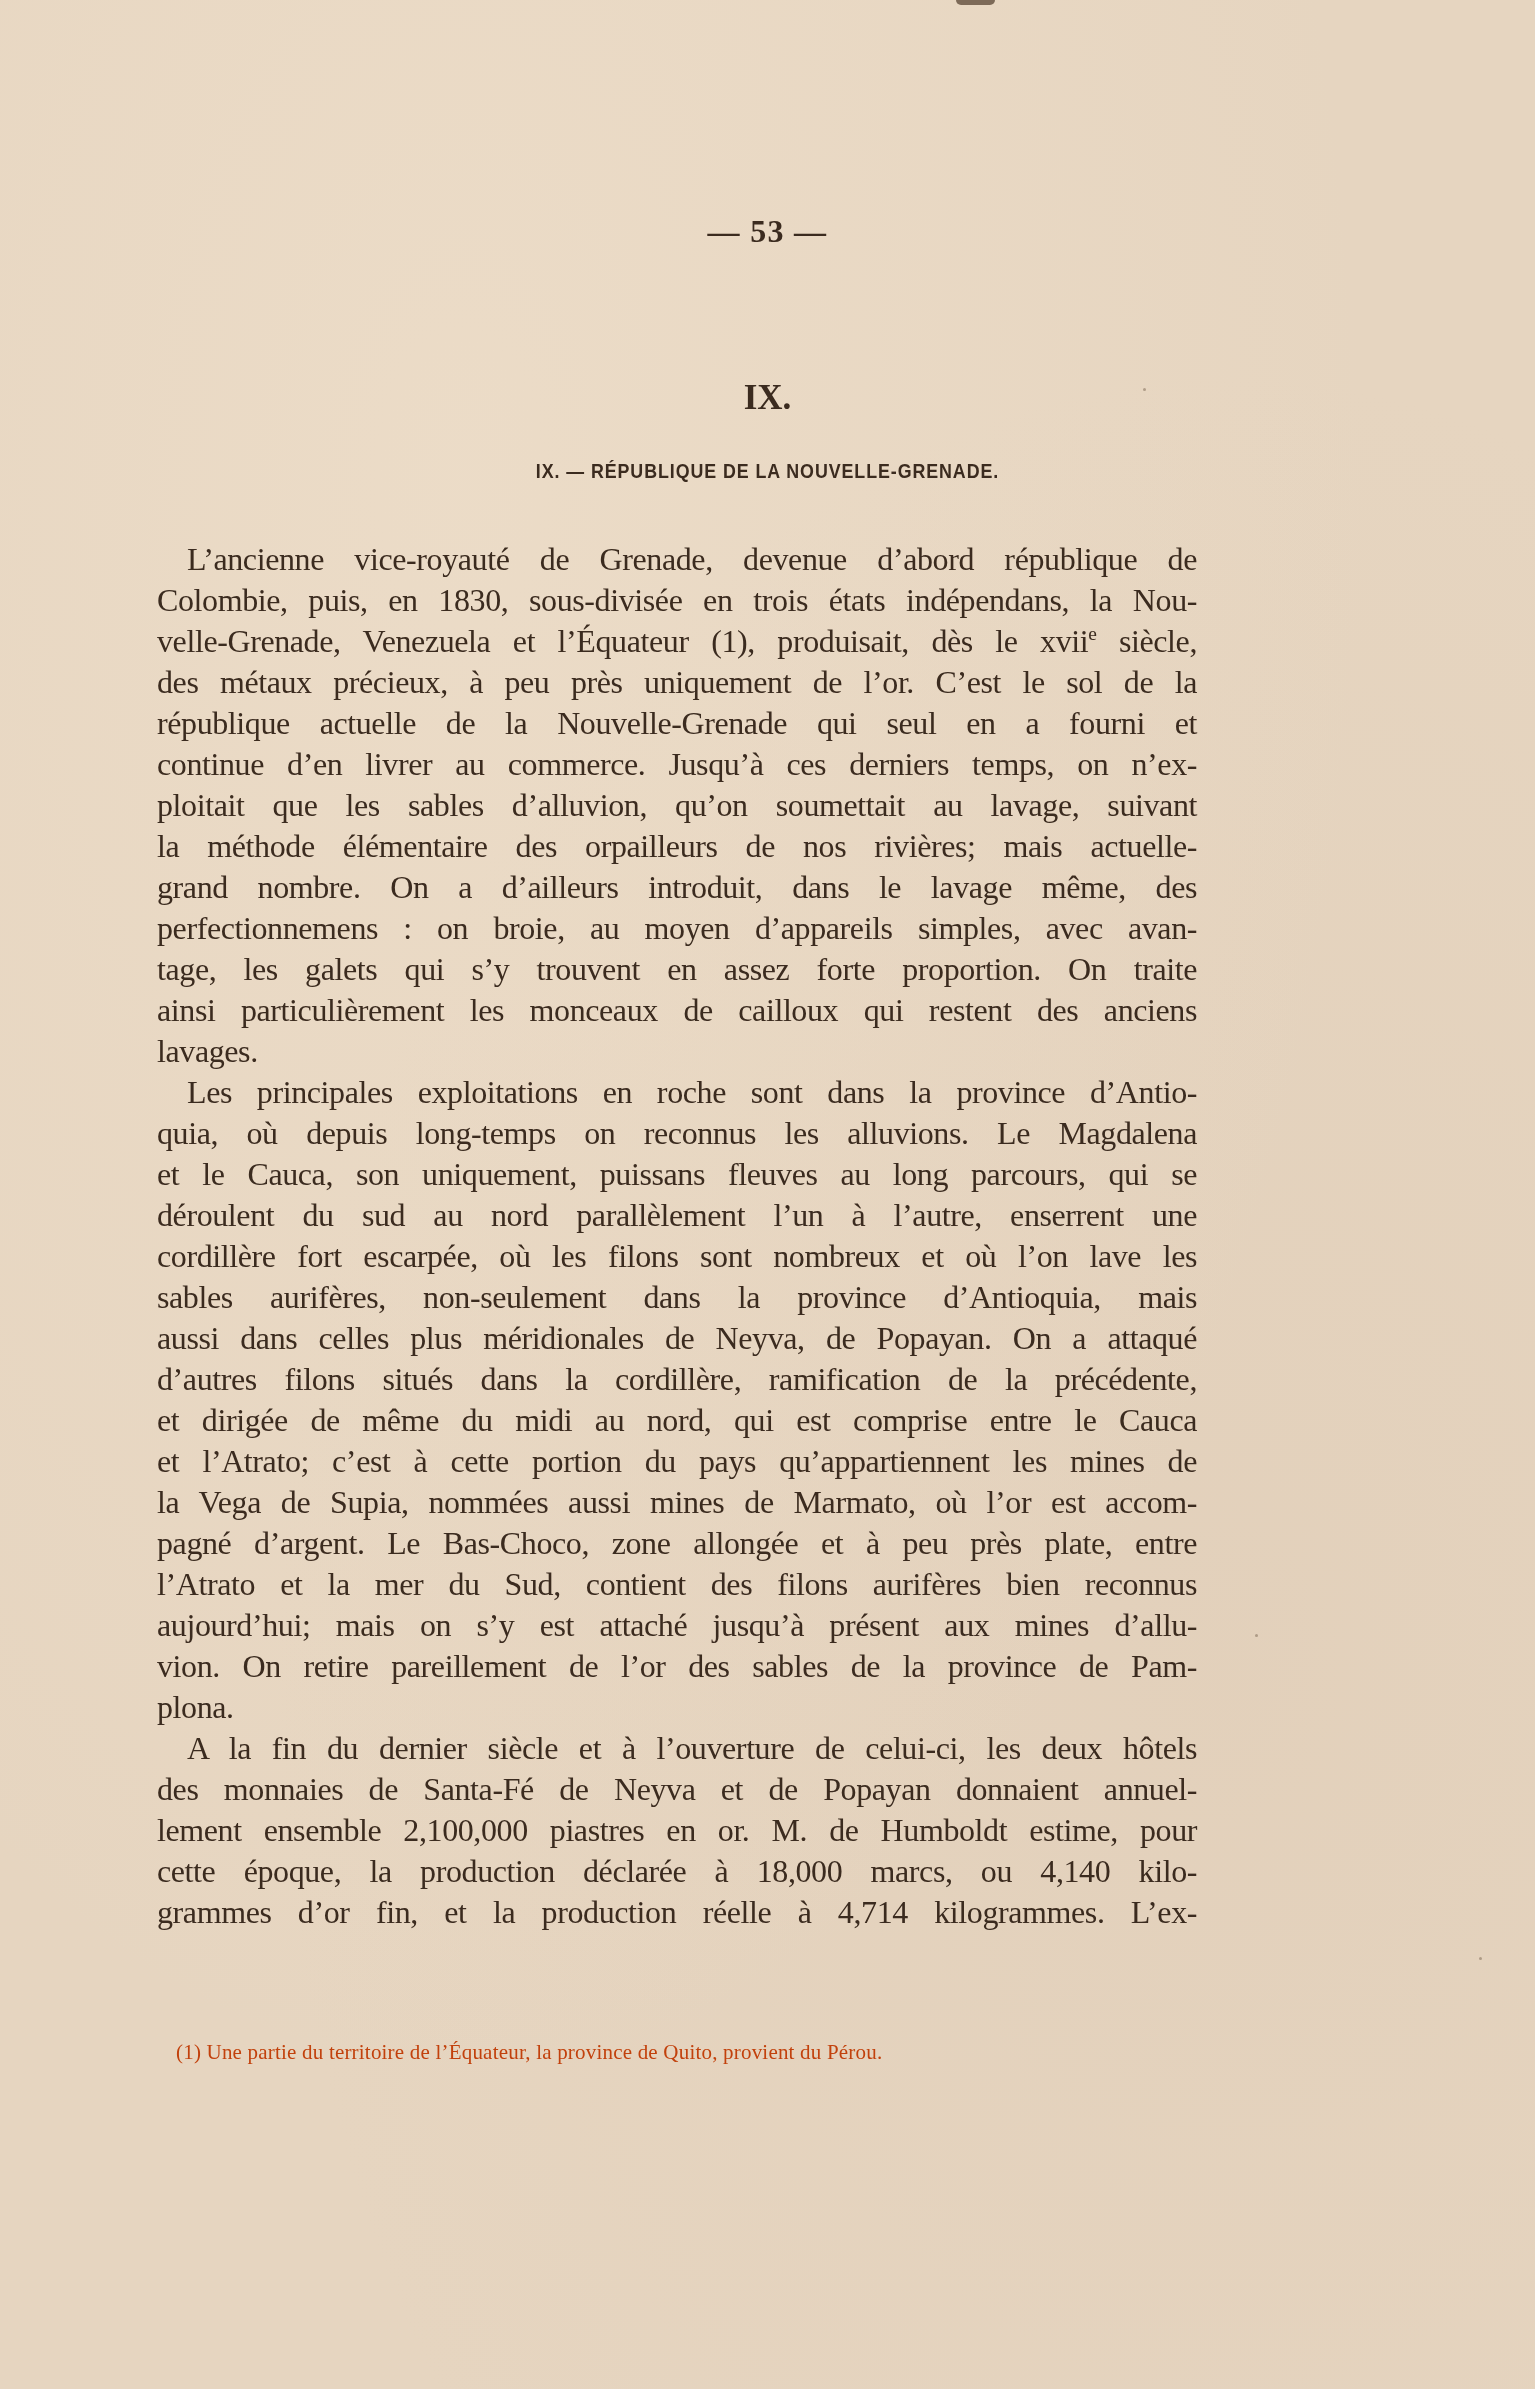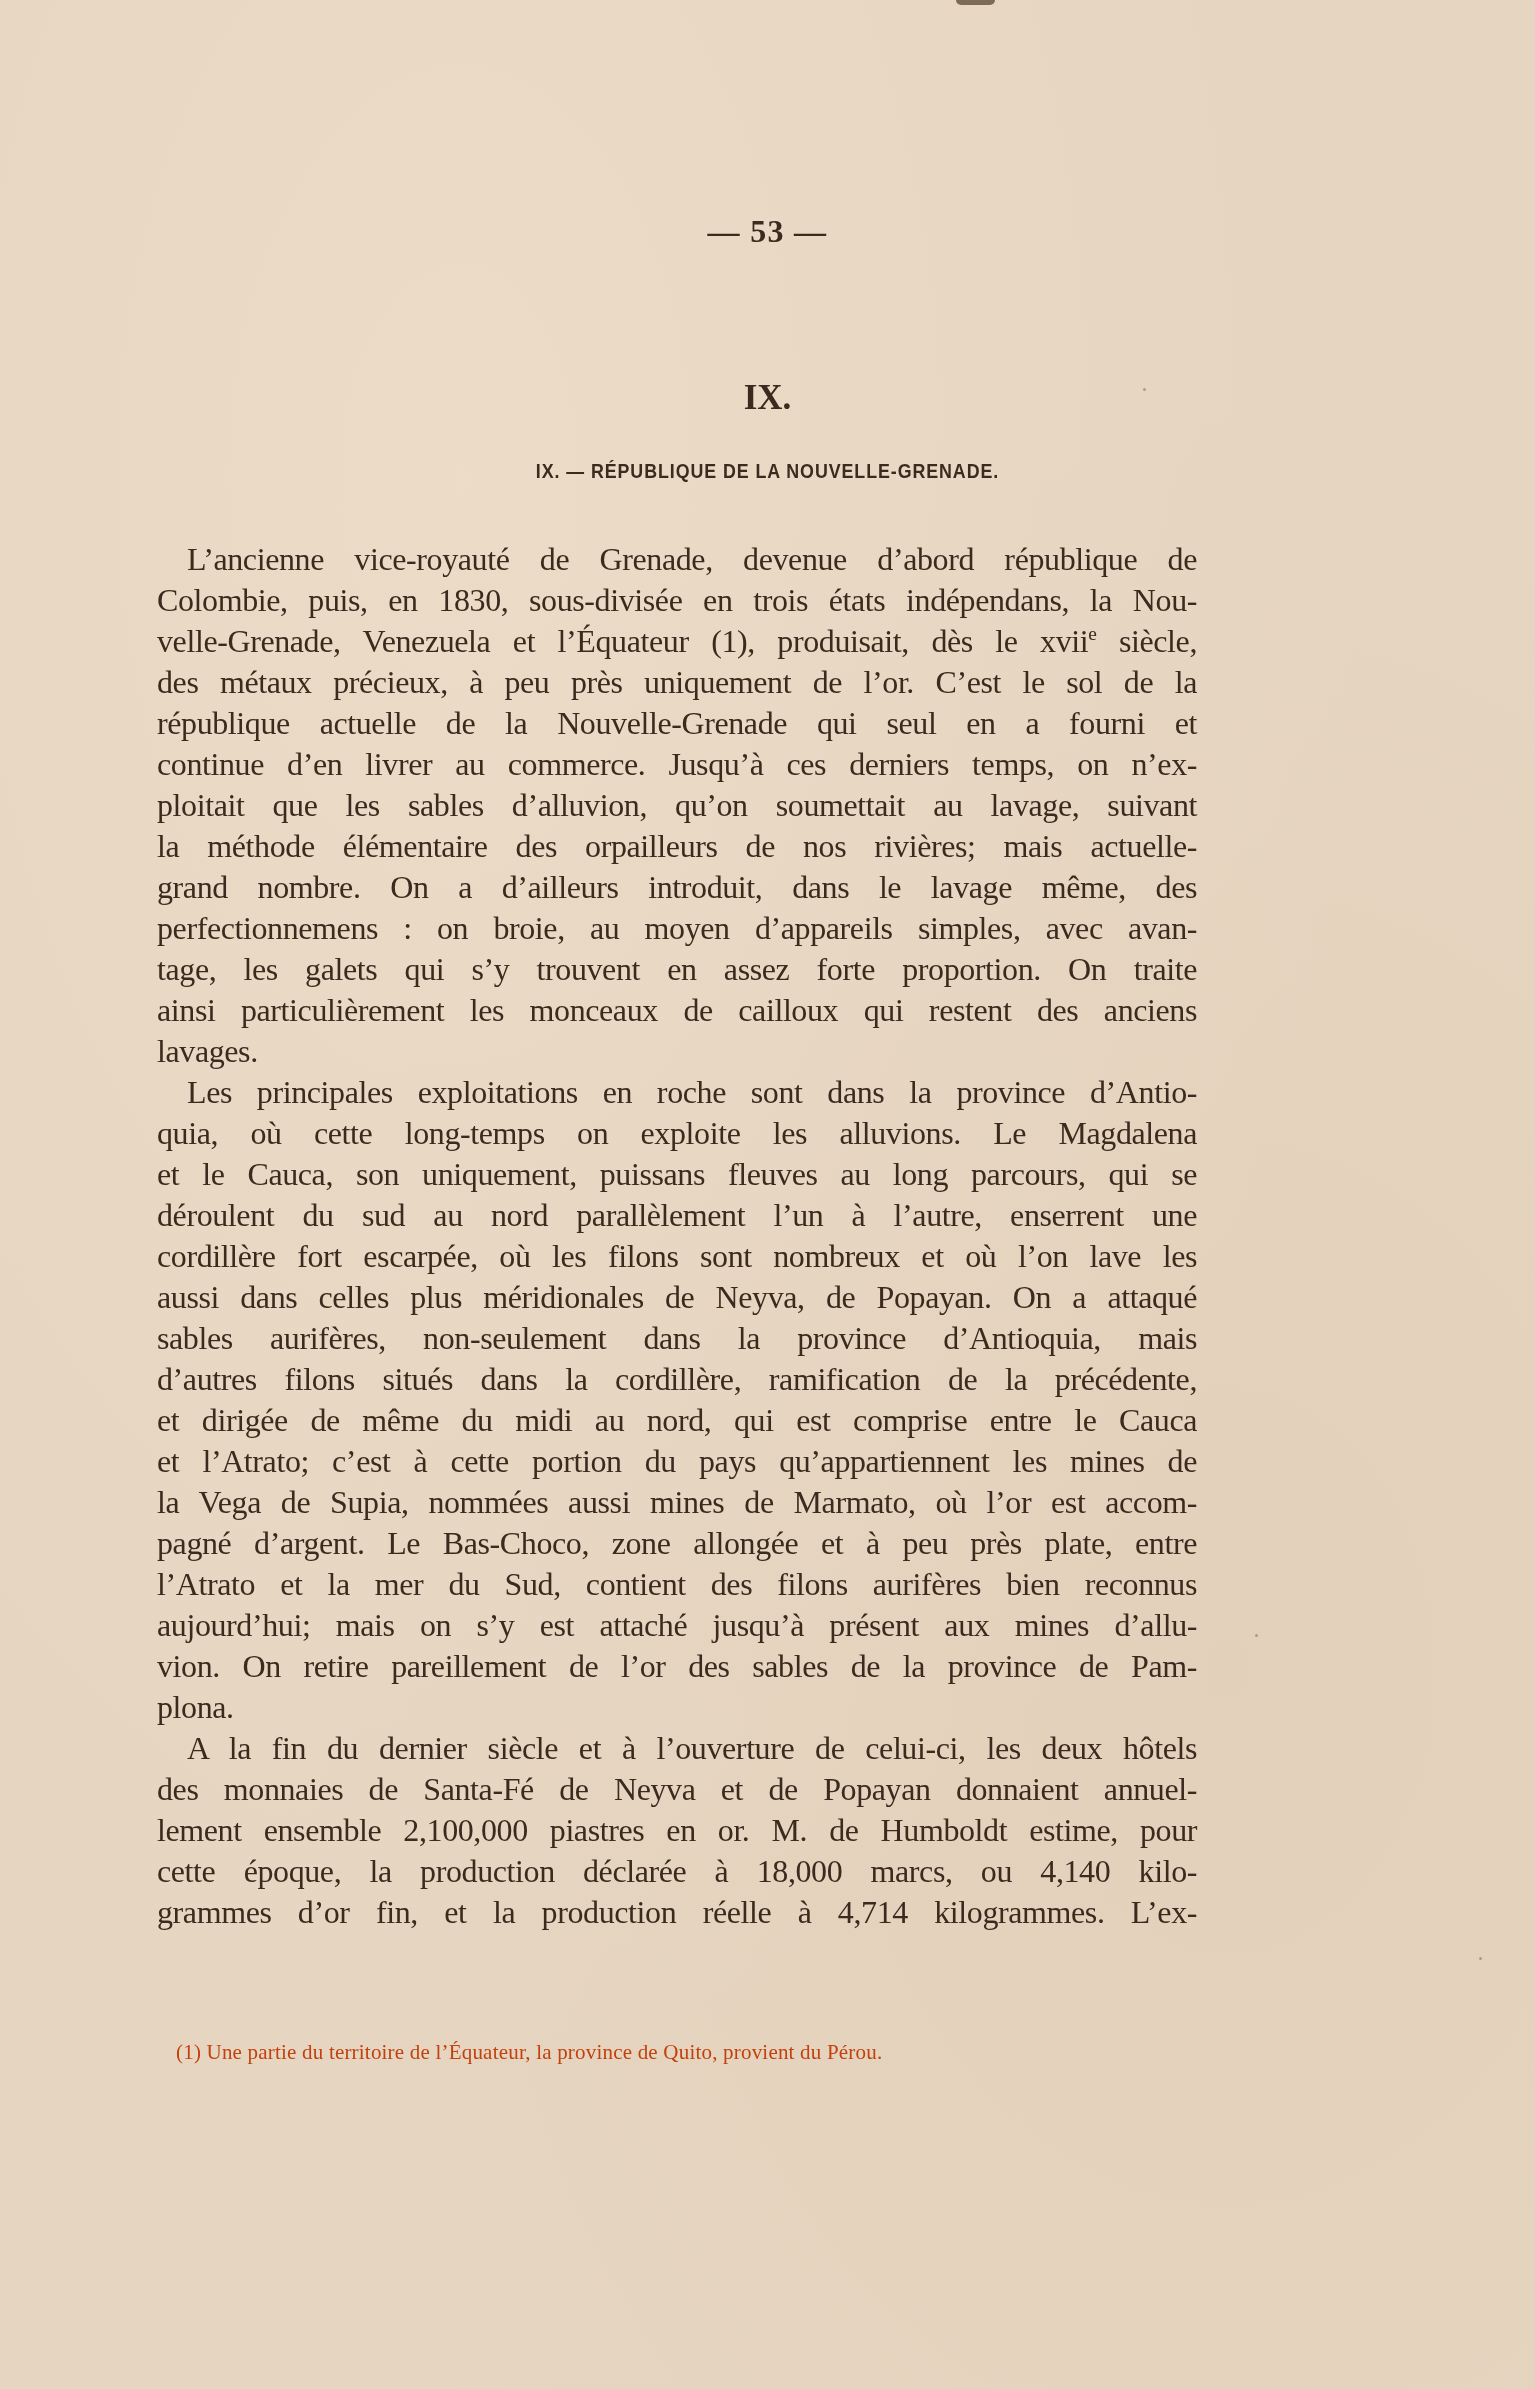--- a/index.html
+++ b/index.html
@@ -73,26 +73,26 @@
     <span class="line">république actuelle de la Nouvelle-Grenade qui seul en a fourni et</span>
     <span class="line">continue d’en livrer au commerce. Jusqu’à ces derniers temps, on n’ex-</span>
     <span class="line">ploitait que les sables d’alluvion, qu’on soumettait au lavage, suivant</span>
     <span class="line">la méthode élémentaire des orpailleurs de nos rivières; mais actuelle-</span>
     <span class="line">grand nombre. On a d’ailleurs introduit, dans le lavage même, des</span>
     <span class="line">perfectionnemens : on broie, au moyen d’appareils simples, avec avan-</span>
     <span class="line">tage, les galets qui s’y trouvent en assez forte proportion. On traite</span>
     <span class="line">ainsi particulièrement les monceaux de cailloux qui restent des anciens</span>
     <span class="line last">lavages.</span>
     <span class="line indent">Les principales exploitations en roche sont dans la province d’Antio-</span>
-    <span class="line">quia, où cette long-temps on exploite les alluvions. Le Magdalena</span>
+    <span class="line">quia, où depuis long-temps on reconnus les alluvions. Le Magdalena</span>
     <span class="line">et le Cauca, son uniquement, puissans fleuves au long parcours, qui se</span>
     <span class="line">déroulent du sud au nord parallèlement l’un à l’autre, enserrent une</span>
     <span class="line">cordillère fort escarpée, où les filons sont nombreux et où l’on lave les</span>
+    <span class="line">sables aurifères, non-seulement dans la province d’Antioquia, mais</span>
     <span class="line">aussi dans celles plus méridionales de Neyva, de Popayan. On a attaqué</span>
-    <span class="line">sables aurifères, non-seulement dans la province d’Antioquia, mais</span>
     <span class="line">d’autres filons situés dans la cordillère, ramification de la précédente,</span>
     <span class="line">et dirigée de même du midi au nord, qui est comprise entre le Cauca</span>
     <span class="line">et l’Atrato; c’est à cette portion du pays qu’appartiennent les mines de</span>
     <span class="line">la Vega de Supia, nommées aussi mines de Marmato, où l’or est accom-</span>
     <span class="line">pagné d’argent. Le Bas-Choco, zone allongée et à peu près plate, entre</span>
     <span class="line">l’Atrato et la mer du Sud, contient des filons aurifères bien reconnus</span>
     <span class="line">aujourd’hui; mais on s’y est attaché jusqu’à présent aux mines d’allu-</span>
     <span class="line">vion. On retire pareillement de l’or des sables de la province de Pam-</span>
     <span class="line last">plona.</span>
     <span class="line indent">A la fin du dernier siècle et à l’ouverture de celui-ci, les deux hôtels</span>

